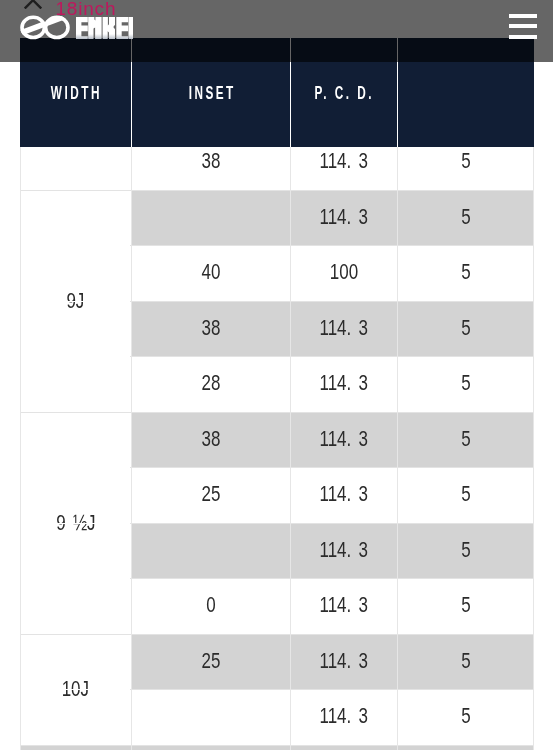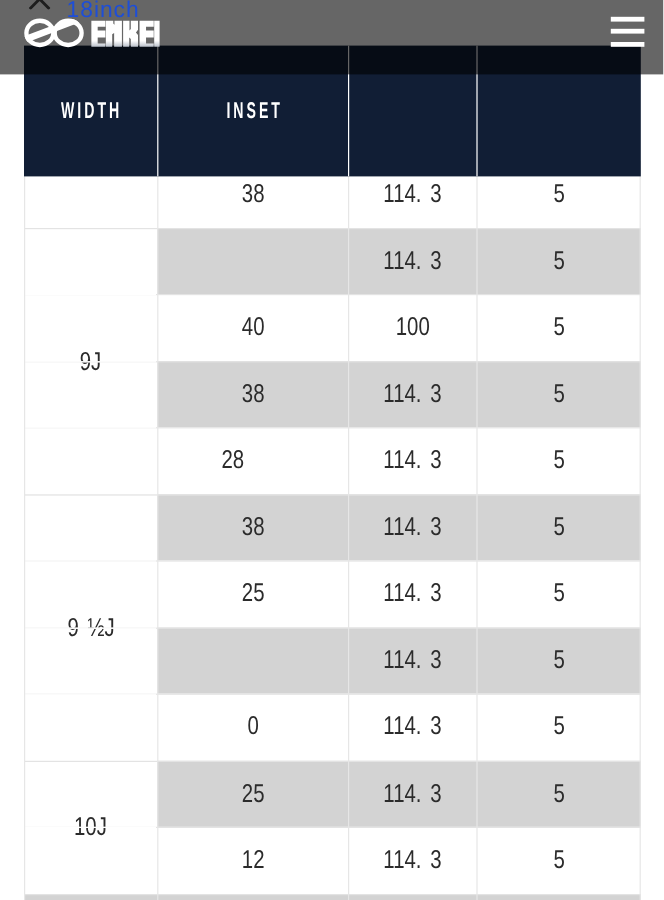--- a/index.html
+++ b/index.html
@@ -5,21 +5,21 @@
 <style>
   html,body{margin:0;padding:0;}
   body{width:553px;height:750px;overflow:hidden;background:#ffffff;
        font-family:"Liberation Sans",sans-serif;-webkit-font-smoothing:antialiased;}
   .page{position:relative;width:553px;height:750px;background:#ffffff;overflow:hidden;}
 
   
   .pagetitle{position:absolute;left:0;top:0;width:553px;height:20px;z-index:7;}
   .chev{position:absolute;left:24px;top:-5px;width:18px;height:13px;}
   .ptxt{position:absolute;left:55.5px;top:0px;font-size:19px;line-height:18px;letter-spacing:0.8px;
-        color:#1d4ed8;font-family:"Liberation Sans",sans-serif;white-space:nowrap;}
+        color:#be185d;font-family:"Liberation Sans",sans-serif;white-space:nowrap;}
 
   
   .tbl{position:absolute;left:20px;top:134px;width:514px;z-index:2;}
   .thead{position:absolute;left:20px;top:38px;width:514px;height:109px;
          background:#111E35;z-index:4;}
   .thead .cellsep{position:absolute;top:0;width:1px;height:109px;background:#ffffff;}
   .thead .th{position:absolute;top:0;height:109px;line-height:109px;text-align:center;
              color:#ffffff;font-size:19px;font-weight:bold;}
   .thead .th > span{display:inline-block;transform:scaleX(0.62);transform-origin:center;
              letter-spacing:4px;padding-left:4px;white-space:pre;}
@@ -74,21 +74,21 @@
           <div class="cell" style="left: 111px; width: 159px;"><span>40</span></div>
           <div class="cell" style="left: 270px; width: 107px;"><span>100</span></div>
           <div class="cell" style="left: 377px; width: 137px;"><span>5</span></div>
         </div>
         <div class="row alt">
           <div class="cell" style="left: 111px; width: 159px;"><span>38</span></div>
           <div class="cell" style="left: 270px; width: 107px;"><span>114. 3</span></div>
           <div class="cell" style="left: 377px; width: 137px;"><span>5</span></div>
         </div>
         <div class="row">
-          <div class="cell" style="left: 94px; width: 159px;"><span>28</span></div>
+          <div class="cell" style="left: 111px; width: 159px;"><span>28</span></div>
           <div class="cell" style="left: 270px; width: 107px;"><span>114. 3</span></div>
           <div class="cell" style="left: 377px; width: 137px;"><span>5</span></div>
         </div>
         <div class="row alt">
           <div class="cell" style="left: 111px; width: 159px;"><span>38</span></div>
           <div class="cell" style="left: 270px; width: 107px;"><span>114. 3</span></div>
           <div class="cell" style="left: 377px; width: 137px;"><span>5</span></div>
         </div>
         <div class="row">
           <div class="cell" style="left: 111px; width: 159px;"><span>25</span></div>
@@ -103,21 +103,20 @@
           <div class="cell" style="left: 111px; width: 159px;"><span>0</span></div>
           <div class="cell" style="left: 270px; width: 107px;"><span>114. 3</span></div>
           <div class="cell" style="left: 377px; width: 137px;"><span>5</span></div>
         </div>
         <div class="row alt">
           <div class="cell" style="left: 111px; width: 159px;"><span>25</span></div>
           <div class="cell" style="left: 270px; width: 107px;"><span>114. 3</span></div>
           <div class="cell" style="left: 377px; width: 137px;"><span>5</span></div>
         </div>
         <div class="row">
-          <div class="cell" style="left: 111px; width: 159px;"><span>12</span></div>
           <div class="cell" style="left: 270px; width: 107px;"><span>114. 3</span></div>
           <div class="cell" style="left: 377px; width: 137px;"><span>5</span></div>
         </div>
         <div class="row alt">
           <div class="cell" style="left: 111px; width: 159px;"><span></span></div>
           <div class="cell" style="left: 270px; width: 107px;"><span></span></div>
           <div class="cell" style="left: 377px; width: 137px;"><span></span></div>
         </div>
         <div class="cell" style="left: 0px; width: 111px; top: 0px; height: 55.5px; line-height: 55.5px; background: rgb(255, 255, 255);"><span></span></div>
         <div class="cell" style="left: 0px; width: 111px; top: 55.5px; height: 222px; line-height: 222px; background: rgb(255, 255, 255);"><span>9J</span></div>
@@ -146,20 +145,21 @@
         <div style="position: absolute; left: 1px; width: 109px; top: 333px; height: 1px; background: rgb(255, 255, 255);"></div>
         <div style="position: absolute; left: 1px; width: 109px; top: 388.5px; height: 1px; background: rgb(255, 255, 255);"></div>
         <div style="position: absolute; left: 1px; width: 109px; top: 444px; height: 1px; background: rgb(255, 255, 255);"></div>
         <div style="position: absolute; left: 1px; width: 109px; top: 555px; height: 1px; background: rgb(255, 255, 255);"></div>
       </div>
   </div>
   <div class="thead">
       <div class="th" style="left: 111px; width: 159px;"><span>INSET</span></div>
       <div class="th" style="left: 0px; width: 111px;"><span>WIDTH</span></div>
       <div class="cellsep" style="left: 110.5px;"></div>
+      <div class="th" style="left: 270px; width: 107px;"><span>P. C. D.</span></div>
       <div class="cellsep" style="left: 269.5px;"></div>
       <div class="cellsep" style="left: 376.5px;"></div>
     </div>
 
   <div class="hdr"></div>
   <div class="hdrcontent">
     <span class="logo">
       <svg width="50" height="25" viewBox="0 0 500 250" fill="none">
         <defs>
           <clipPath id="ringclip">

